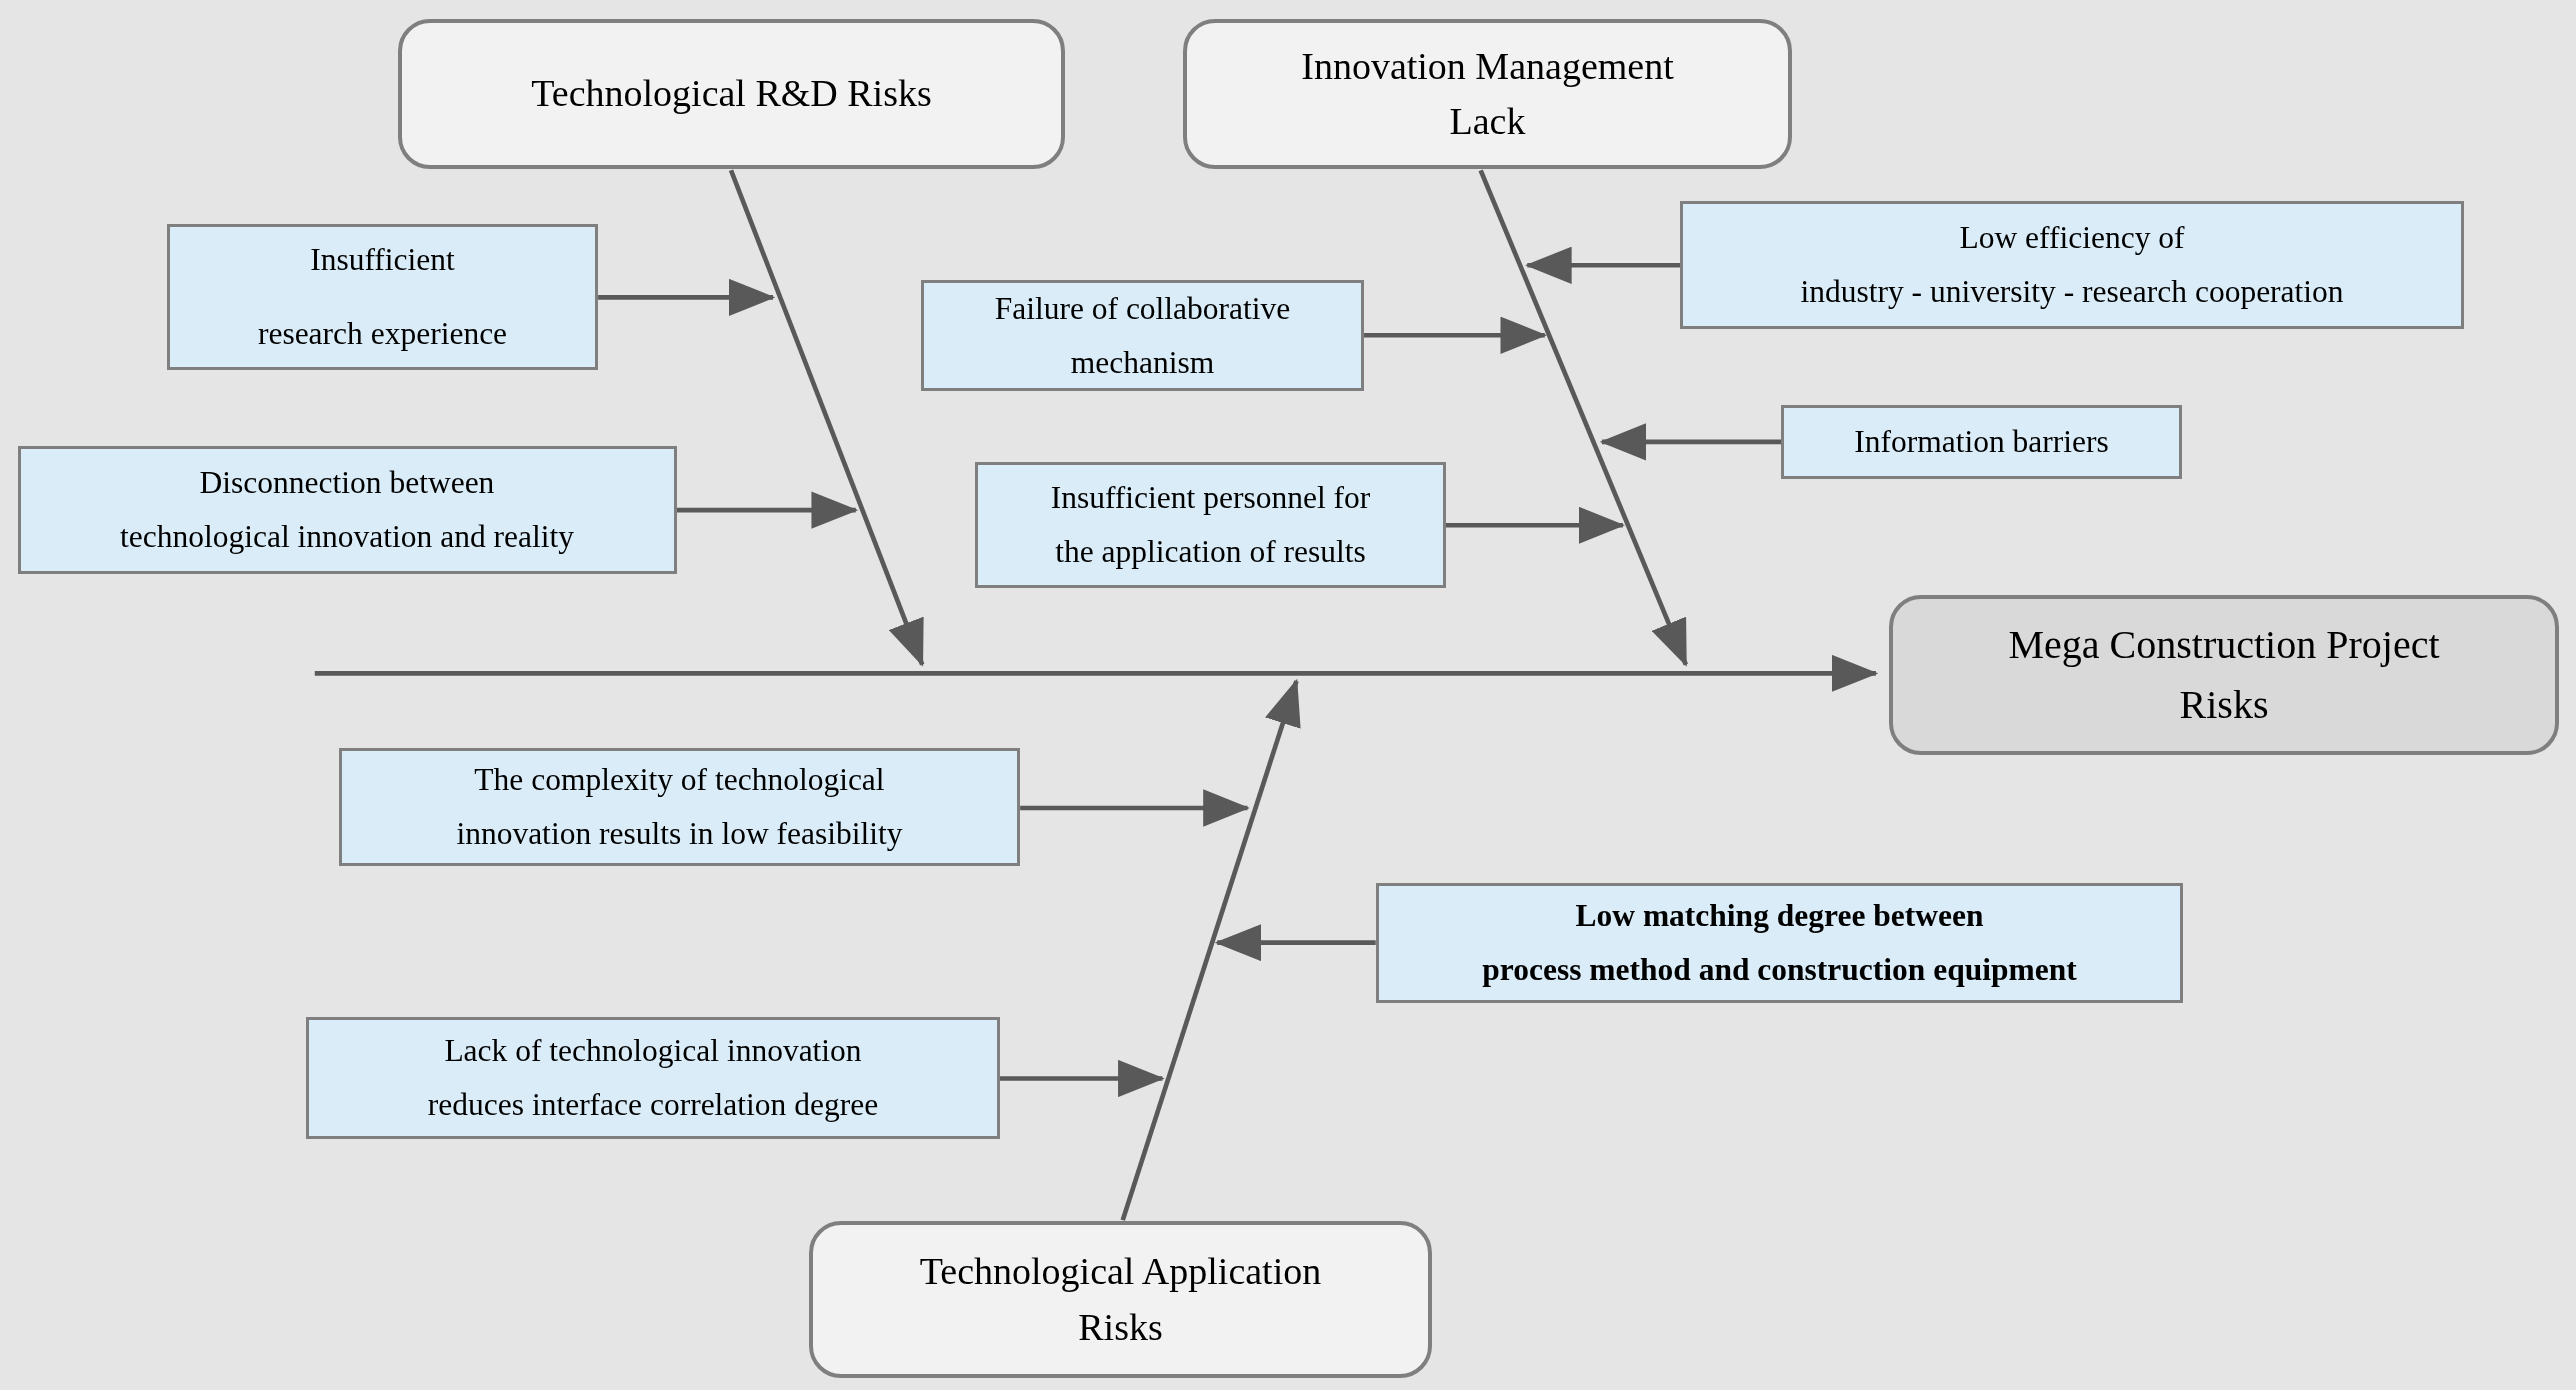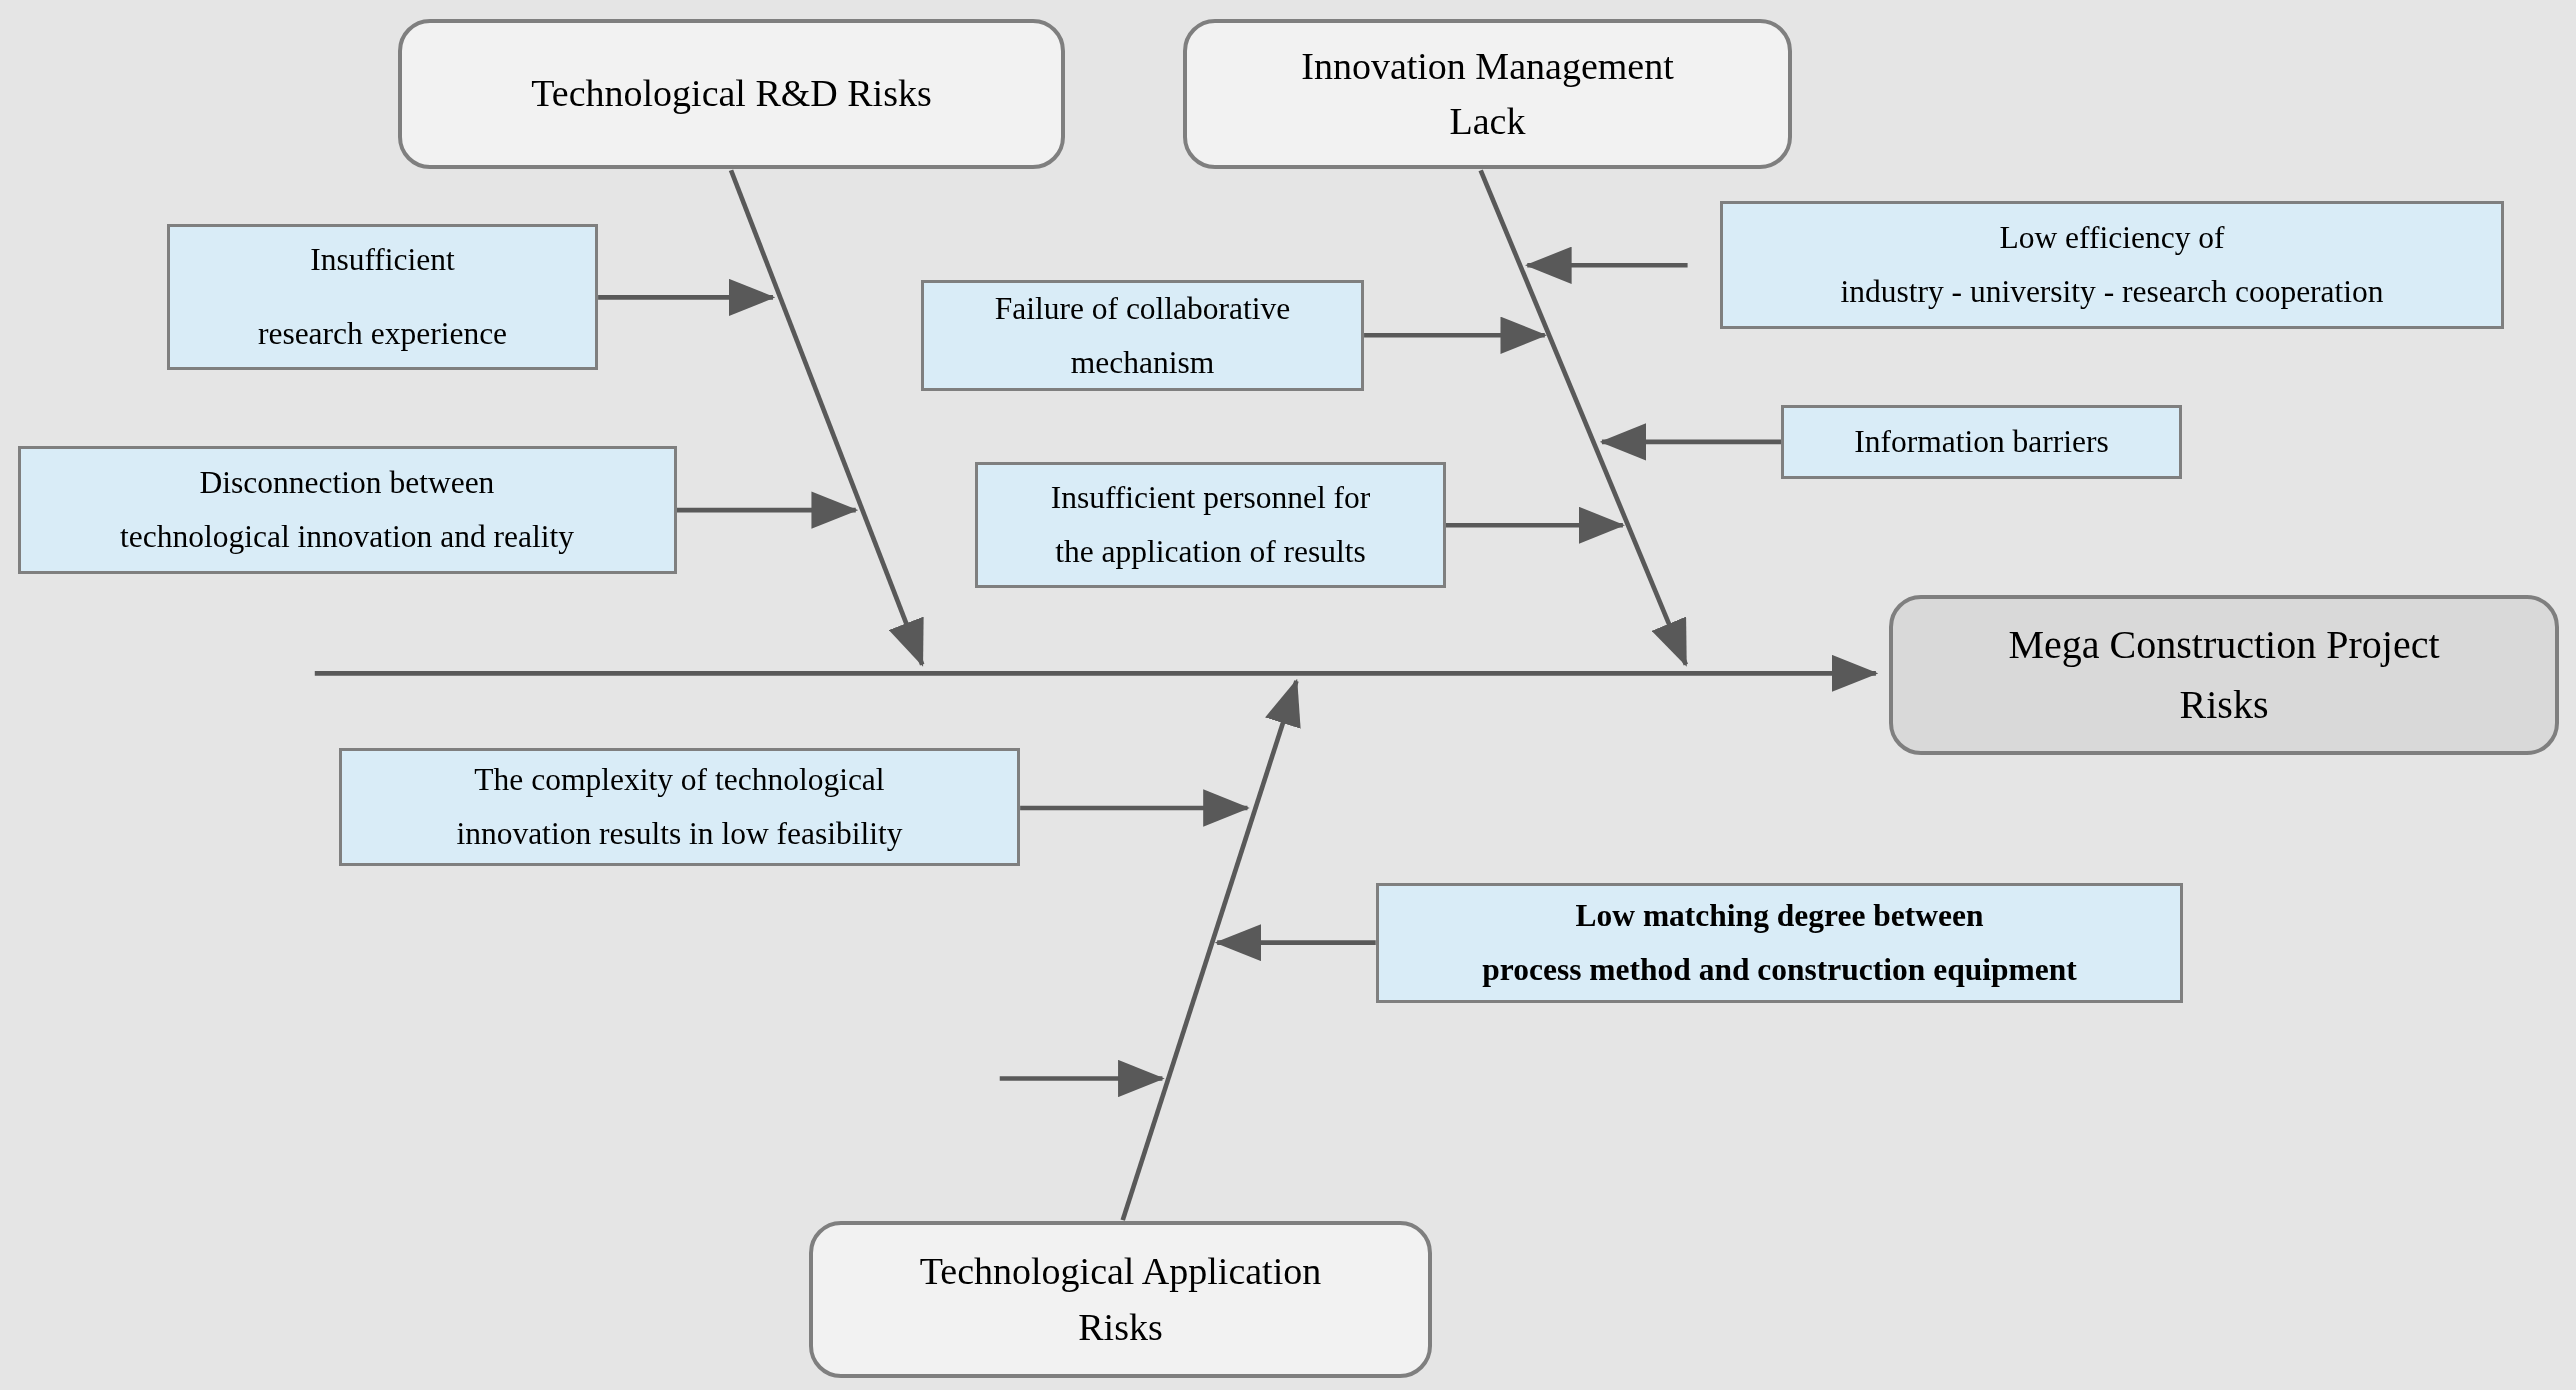--- a/index.html
+++ b/index.html
@@ -62,21 +62,21 @@
   
   #box-rnd          { left: 398px;  top: 18.7px;   width: 667px; height: 150px; }
   #box-innovation   { left: 1183px; top: 18.7px;   width: 609px; height: 150px; }
   #box-application  { left: 809px; top: 1221px; width: 623px; height: 157px; }
   #box-effect       { left: 1889px; top: 595px; width: 670px; height: 160px; }
 
   #box-research     { left: 167px;  top: 224px;  width: 431px;  height: 146px; }
   #box-disconnect   { left: 17.5px;   top: 446px;  width: 659px; height: 128px; }
   #box-collab       { left: 921px; top: 280px;  width: 443px;  height: 111px; }
   #box-personnel    { left: 975px; top: 462px;  width: 471px;  height: 126px; }
-  #box-loweff       { left: 1720px; top: 201px;  width: 784px; height: 128px; }
+  #box-loweff       { left: 1680px; top: 201px;  width: 784px; height: 128px; }
   #box-infobar      { left: 1781px; top: 405px;  width: 401px;  height: 74px; }
   #box-complexity   { left: 339px;  top: 748px; width: 681px; height: 118px; }
   #box-lowmatch     { left: 1376px; top: 883px; width: 807px; height: 120px; font-weight: bold; }
   #box-interface    { left: 306px;  top: 1017px; width: 694px; height: 122px; }
 </style>
 </head>
 <body>
 
 <div class="canvas">
 
@@ -157,15 +157,19 @@
   <div class="box cause" id="box-complexity">
     <span class="label">The complexity of technological
 innovation results in low feasibility</span>
   </div>
 
   <div class="box cause" id="box-lowmatch">
     <span class="label">Low matching degree between
 process method and construction equipment</span>
   </div>
 
+  <div class="box cause" id="box-interface">
+    <span class="label">Lack of technological innovation
+reduces interface correlation degree</span>
+  </div>
 
 </div>
 
 
 </body></html>

